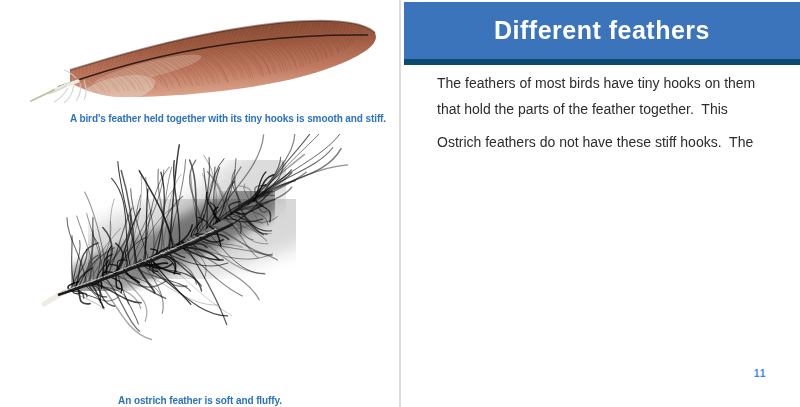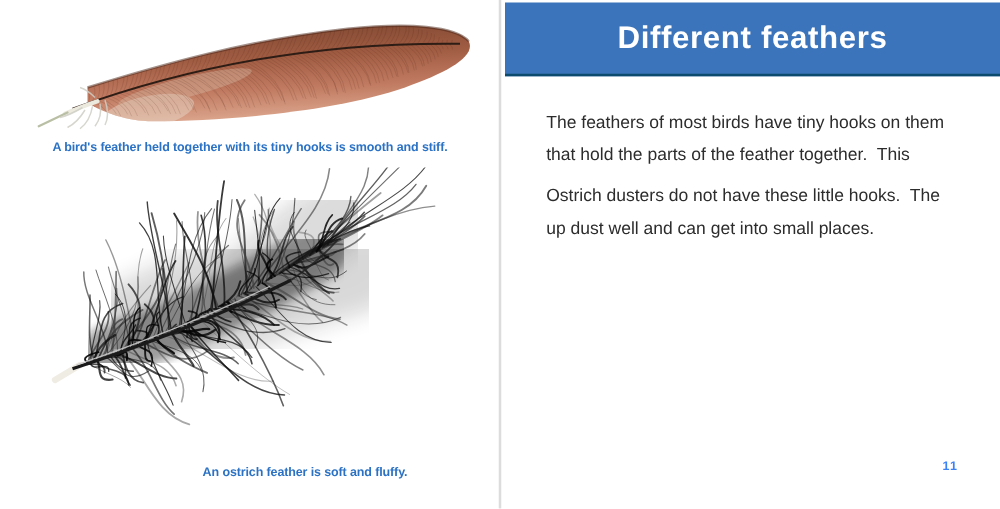--- a/index.html
+++ b/index.html
@@ -5,42 +5,42 @@
   html,body { margin:0; padding:0; background:#fff; }
   #app {
     position:relative; width:800px; height:407px; background:#ffffff;
     overflow:hidden; font-family:"Liberation Sans", sans-serif;
   }
   .gutter { position:absolute; left:399px; top:0; width:2px; height:407px; background:#dcdcdc; }
 
   
   .header-bar {
     position:absolute; left:404px; top:2px; width:396px; height:57px;
-    background:#3b74ba; border-bottom:2px solid #0c4a6e;
+    background:#3b74ba; border-bottom:6px solid #0c4a6e;
     display:flex; align-items:center; justify-content:center;
   }
   .header-title { color:#ffffff; font-size:25px; font-weight:bold; letter-spacing:0.5px; }
   .body-text {
     position:absolute; left:437px; top:70px; width:360px;
-    color:#2c2c2c; font-size:14px; line-height:26px;margin-top:14px;
+    color:#2c2c2c; font-size:14px; line-height:26px;
   }
   .para { margin:0 0 7px 0; }
   .line { white-space:pre; }
   .page-number {
     position:absolute; left:754px; top:368px;
     font-size:10px; font-weight:bold; color:#3b82f6; letter-spacing:1px;
   }
 
   
   .caption {
     position:absolute; left:0; width:400px; text-align:center;
     color:#2b72c4; font-weight:bold; font-size:10px; letter-spacing:-0.1px;
   }
-  #caption-top { top:113px; }
-  #caption-bottom { top:373px;padding-left:44px; }
+  #caption-top { top:113px;padding-left:28px; }
+  #caption-bottom { top:395px; }
   .feather-svg { position:absolute; }
   #bird-feather   { left:18px; top:6px;   width:370px; height:108px; }
   #ostrich-feather{ left:28px; top:134px; width:340px; height:240px; }
 </style>
 </head>
 <body>
 
 <div id="app">
 
   <svg id="bird-feather" class="feather-svg" viewBox="0 0 370 108" xmlns="http://www.w3.org/2000/svg">
@@ -455,19 +455,18 @@
   <div class="header-bar">
     <span class="header-title">Different feathers</span>
   </div>
 
   <div class="body-text">
     <div class="para">
       <div class="line">The feathers of most birds have tiny hooks on them</div>
       <div class="line">that hold the parts of the feather together.  This</div>
     </div>
     <div class="para">
-      <div class="line">Ostrich dusters do not have these little hooks.  The</div>
-      <div class="line">up dust well and can get into small places.</div>
+      <div class="line">Ostrich feathers do not have these stiff hooks.  The</div>
     </div>
   </div>
 
   <div class="page-number">11</div>
 </div>
 
 </body></html>

